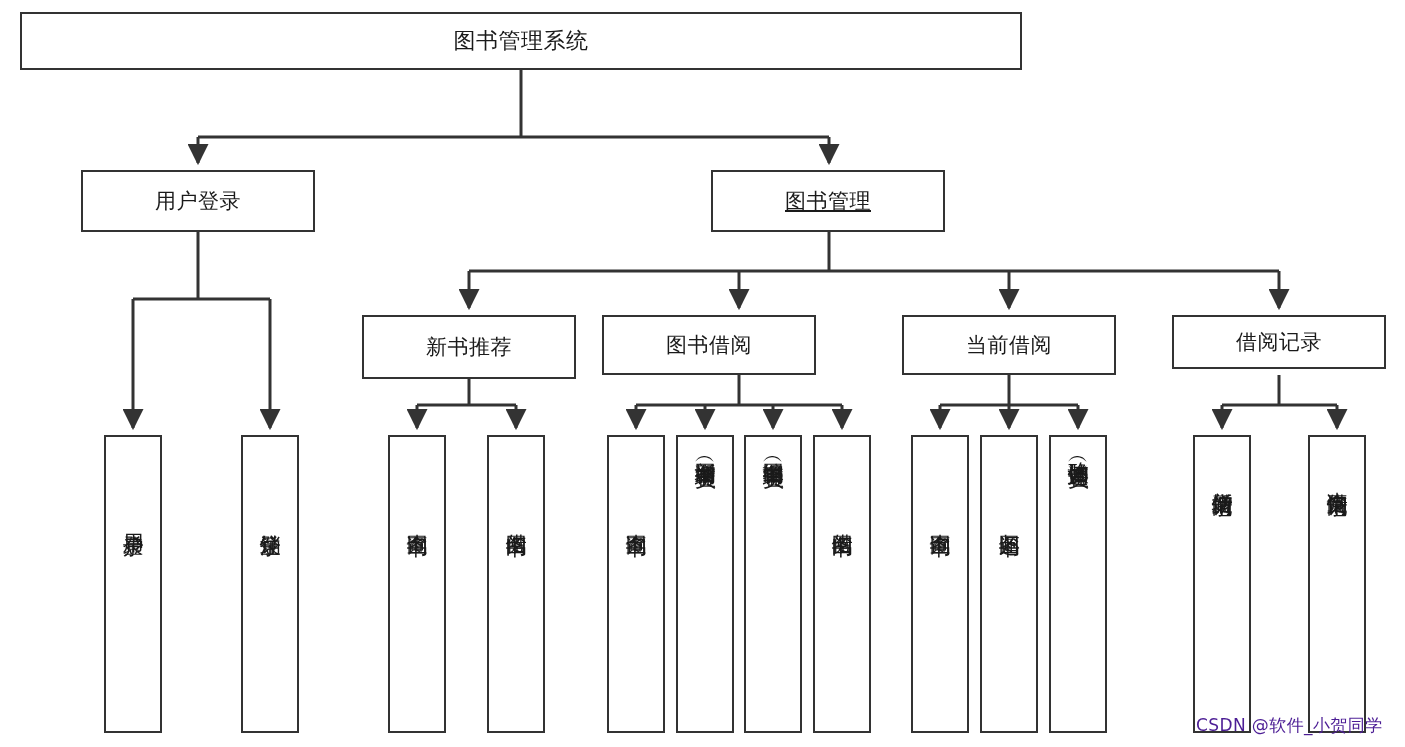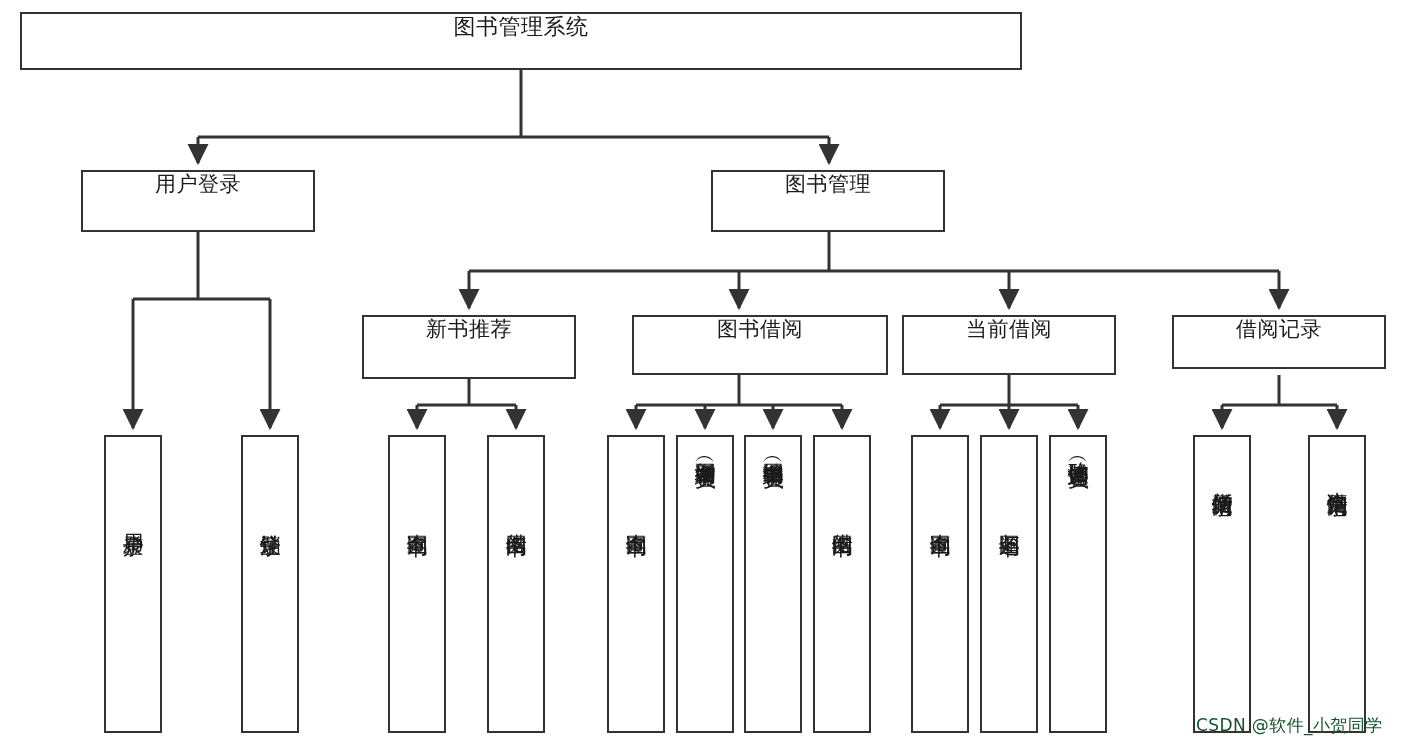--- a/index.html
+++ b/index.html
@@ -17,20 +17,21 @@
     height: 747px;
     background: #ffffff;
     overflow: hidden;
   }
   .node {
     position: absolute;
     box-sizing: border-box;
     border: 2px solid #333333;
     background: #ffffff;
     display: flex;
+    align-items: center;
     justify-content: center;
     color: #1a1a1a;
   }
   .node .label {
     display: block;
     text-align: center;
     line-height: 1.18;
   }
   
   .node.h .label {
@@ -58,21 +59,21 @@
     position: absolute;
     left: 0;
     top: 0;
     width: 1405px;
     height: 747px;
     pointer-events: none;
   }
   .watermark {
     position: absolute;
     font-size: 17px;
-    color: #14532d;
+    color: #4c1d95;
     white-space: nowrap;
     letter-spacing: 0.4px;
   }
 </style>
 </head>
 <body>
 
 <div id="canvas">
 
   <svg class="edges" viewBox="0 0 1405 747" xmlns="http://www.w3.org/2000/svg">
@@ -125,28 +126,28 @@
     </g>
   </svg>
 
   <div class="node h root" style="left:20px; top:12px; width:1002px; height:58px;">
     <span class="label">图书管理系统</span>
   </div>
 
   <div class="node h" style="left:81px; top:170px; width:234px; height:62px;">
     <span class="label">用户登录</span>
   </div>
-  <div class="node h" style="left:711px; top:170px; width:234px; height:62px;">
+  <div class="node h" style="left:711px; top:170px; width:234px; height:62px;text-decoration:underline;">
     <span class="label">图书管理</span>
   </div>
 
   <div class="node h" style="left:362px; top:315px; width:214px; height:64px;">
     <span class="label">新书推荐</span>
   </div>
-  <div class="node h" style="left:632px; top:315px; width:256px; height:60px;">
+  <div class="node h" style="left:602px; top:315px; width:214px; height:60px;">
     <span class="label">图书借阅</span>
   </div>
   <div class="node h" style="left:902px; top:315px; width:214px; height:60px;">
     <span class="label">当前借阅</span>
   </div>
   <div class="node h" style="left:1172px; top:315px; width:214px; height:54px;">
     <span class="label">借阅记录</span>
   </div>
 
   <div class="node v" style="left:104px; top:435px; width:58px; height:298px; padding-top:80px;">

